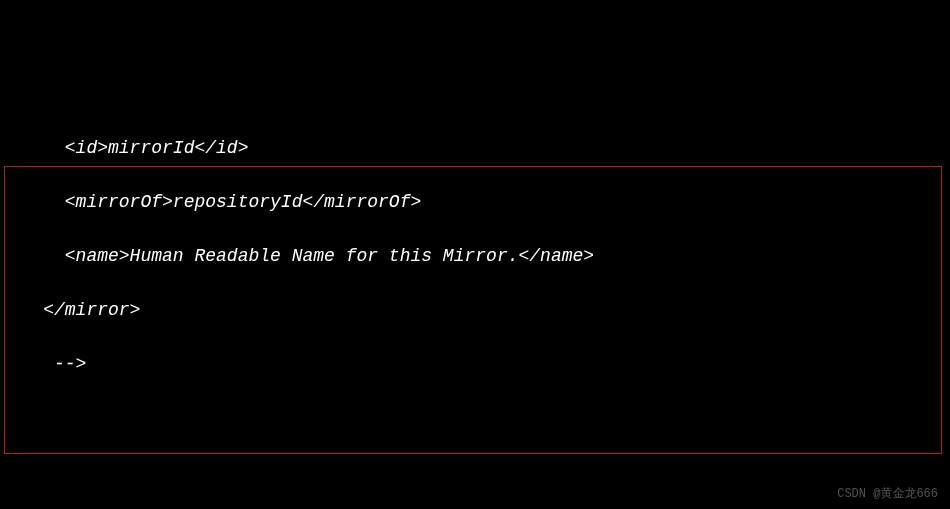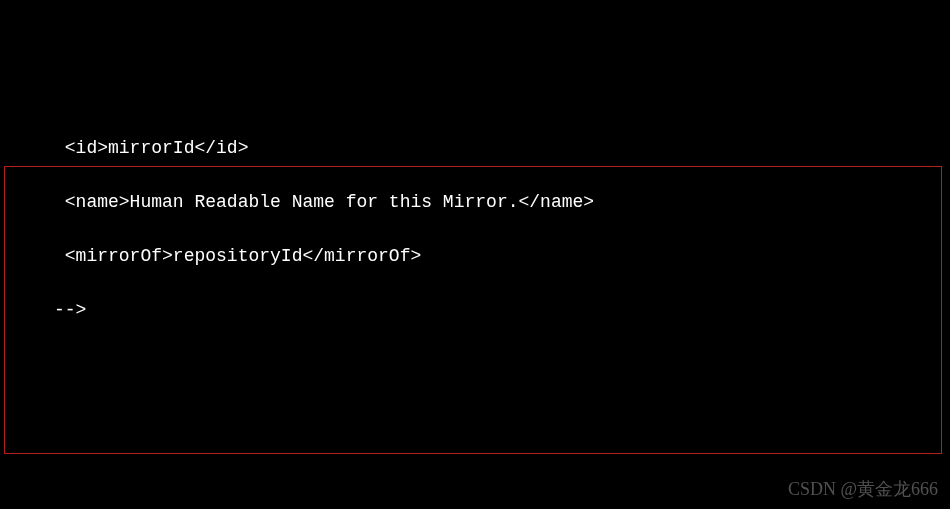--- a/index.html
+++ b/index.html
@@ -18,47 +18,49 @@
       overflow: hidden;
       position: relative;
       white-space: pre;
     }
     .terminal {
       padding: 0;
     }
     .line {
       display: block;
       min-height: 27px;
+      font-style: italic;
     }
     .highlight-box {
       border: 1px solid #b02020;
       position: absolute;
       left: 4px;
       top: 166px;
       width: 938px;
       height: 288px;
     }
     .watermark {
       position: absolute;
       right: 12px;
       bottom: 6px;
       color: rgba(200, 200, 200, 0.4);
-      font-size: 18px;
-      font-family: Liberation Serif, serif;
+      font-size: 12px;
+      font-family: Liberation Mono, monospace;
     }
   </style>
 </head>
 <body>
 
 
 
 <div class="terminal">
 <span class="line">      &lt;id&gt;mirrorId&lt;/id&gt;</span>
+<span class="line">      &lt;mirrorOf&gt;repositoryId&lt;/mirrorOf&gt;</span>
 <span class="line">      &lt;name&gt;Human Readable Name for this Mirror.&lt;/name&gt;</span>
-<span class="line">      &lt;mirrorOf&gt;repositoryId&lt;/mirrorOf&gt;</span>
+<span class="line">    &lt;/mirror&gt;</span>
 <span class="line">     --&gt;</span>
 <span class="line"></span>
 
 
 
 
 
 
 
 

